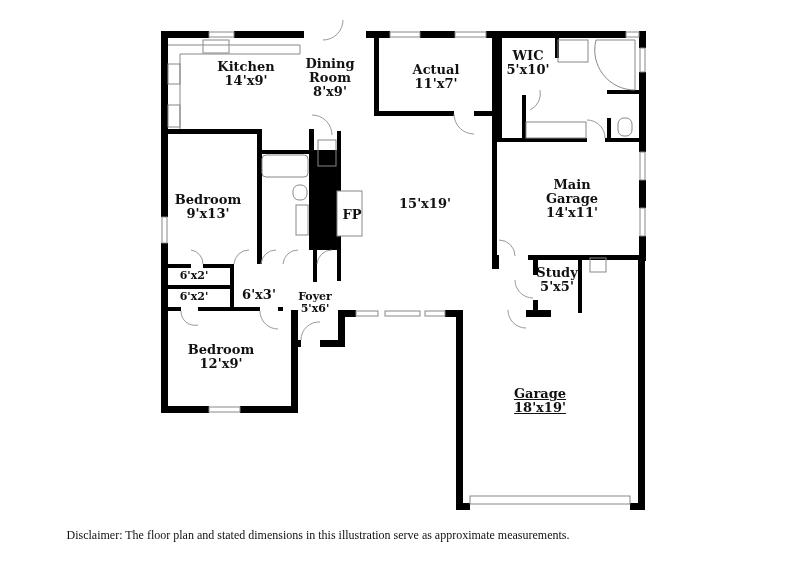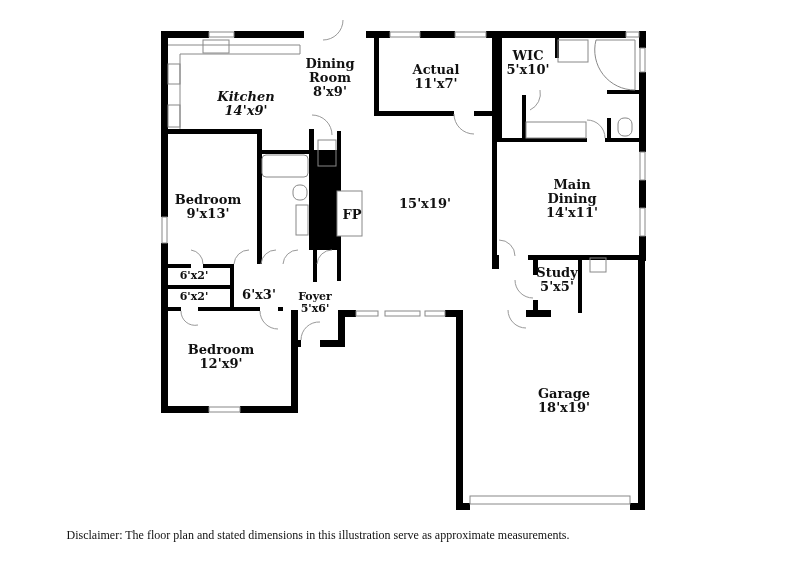--- a/index.html
+++ b/index.html
@@ -132,38 +132,38 @@
     <rect x="318" y="140" width="18" height="26"></rect>
     <rect x="558" y="40" width="30" height="22"></rect>
     <path d="M596 40 L635 40 L635 90 A40 40 0 0 1 596 40"></path>
     <rect x="526" y="122" width="60" height="16"></rect>
     <rect x="618" y="118" width="14" height="18" rx="6"></rect>
     <rect x="590" y="258" width="16" height="14"></rect>
   </g>
 </svg>
 
 <div>
-  <div class="lbl" style="left:246px;top:104px;font-style:italic;">
+  <div class="lbl" style="left:246px;top:74px;">
     <span class="n">Kitchen</span>
     <span class="d">14'x9'</span>
   </div>
   <div class="lbl" style="left:330px;top:78px;width:60px;white-space:normal;">
     <span class="n">Dining Room</span>
     <span class="d">8'x9'</span>
   </div>
   <div class="lbl" style="left:436px;top:77px;">
     <span class="n">Actual</span>
     <span class="d">11'x7'</span>
   </div>
   <div class="lbl" style="left:528px;top:63px;">
     <span class="n">WIC</span>
     <span class="d">5'x10'</span>
   </div>
   <div class="lbl" style="left:572px;top:199px;width:80px;white-space:normal;">
-    <span class="n">Main Dining</span>
+    <span class="n">Main Garage</span>
     <span class="d">14'x11'</span>
   </div>
   <div class="lbl" style="left:208px;top:207px;">
     <span class="n">Bedroom</span>
     <span class="d">9'x13'</span>
   </div>
   <div class="lbl" style="left:425px;top:204px;width:70px;white-space:normal;">
     <span class="d">15'x19'</span>
   </div>
   <div class="lbl" style="left:557px;top:280px;">
@@ -171,21 +171,21 @@
     <span class="d">5'x5'</span>
   </div>
   <div class="lbl sm" style="left:315px;top:303px;">
     <span class="n">Foyer</span>
     <span class="d">5'x6'</span>
   </div>
   <div class="lbl" style="left:221px;top:357px;">
     <span class="n">Bedroom</span>
     <span class="d">12'x9'</span>
   </div>
-  <div class="lbl" style="left:564px;top:401px;">
+  <div class="lbl" style="left:540px;top:401px;text-decoration:underline;">
     <span class="n">Garage</span>
     <span class="d">18'x19'</span>
   </div>
 
   <div class="lbl sm" style="left:194px;top:276px;">6'x2'</div>
   <div class="lbl sm" style="left:194px;top:297px;">6'x2'</div>
   <div class="lbl" style="left:259px;top:295px;">6'x3'</div>
   <div class="lbl sm" style="left:352px;top:215px;font-size:13px;">FP</div>
 </div>
 

